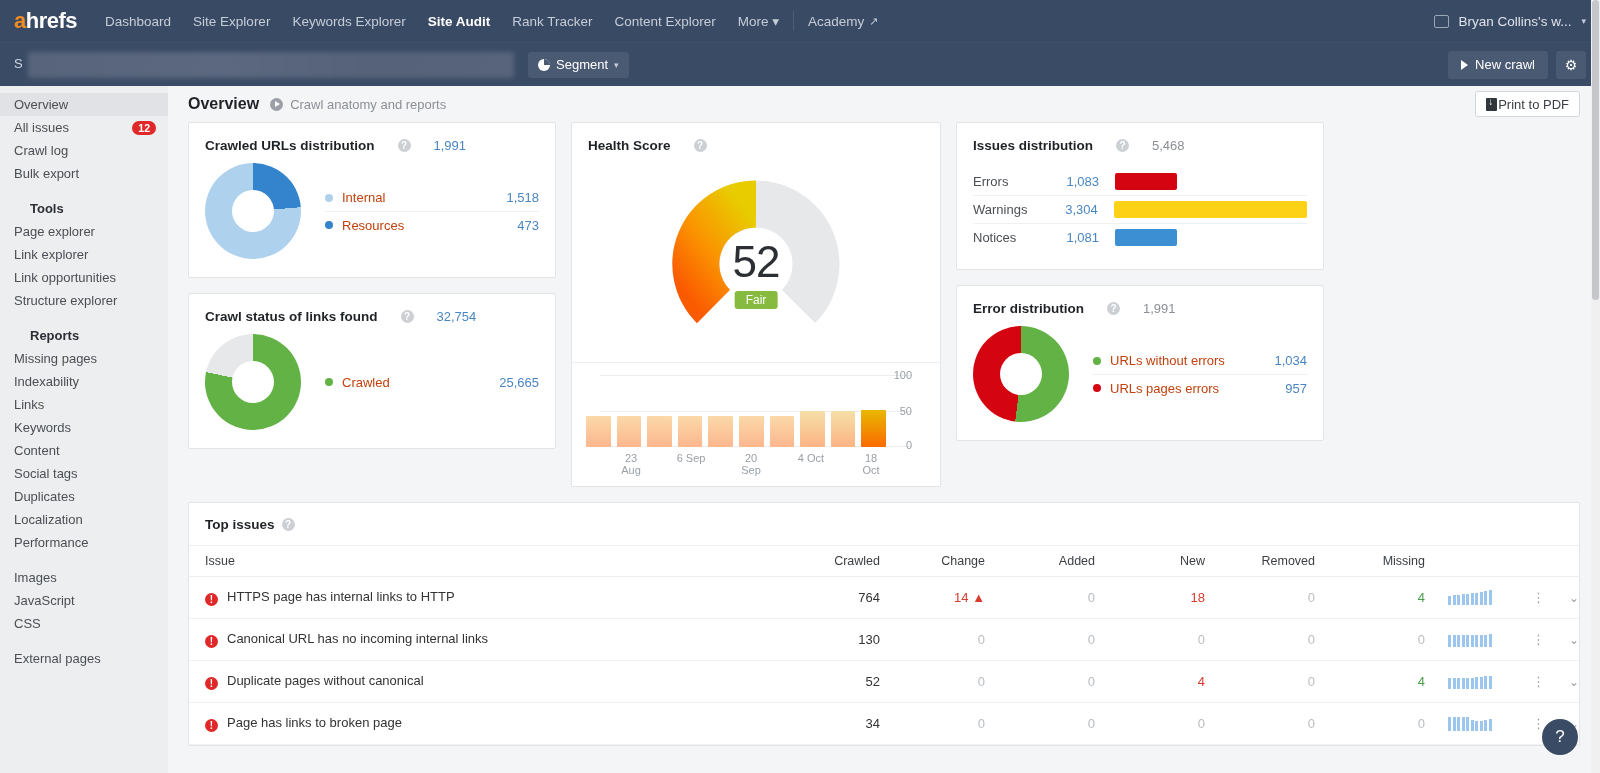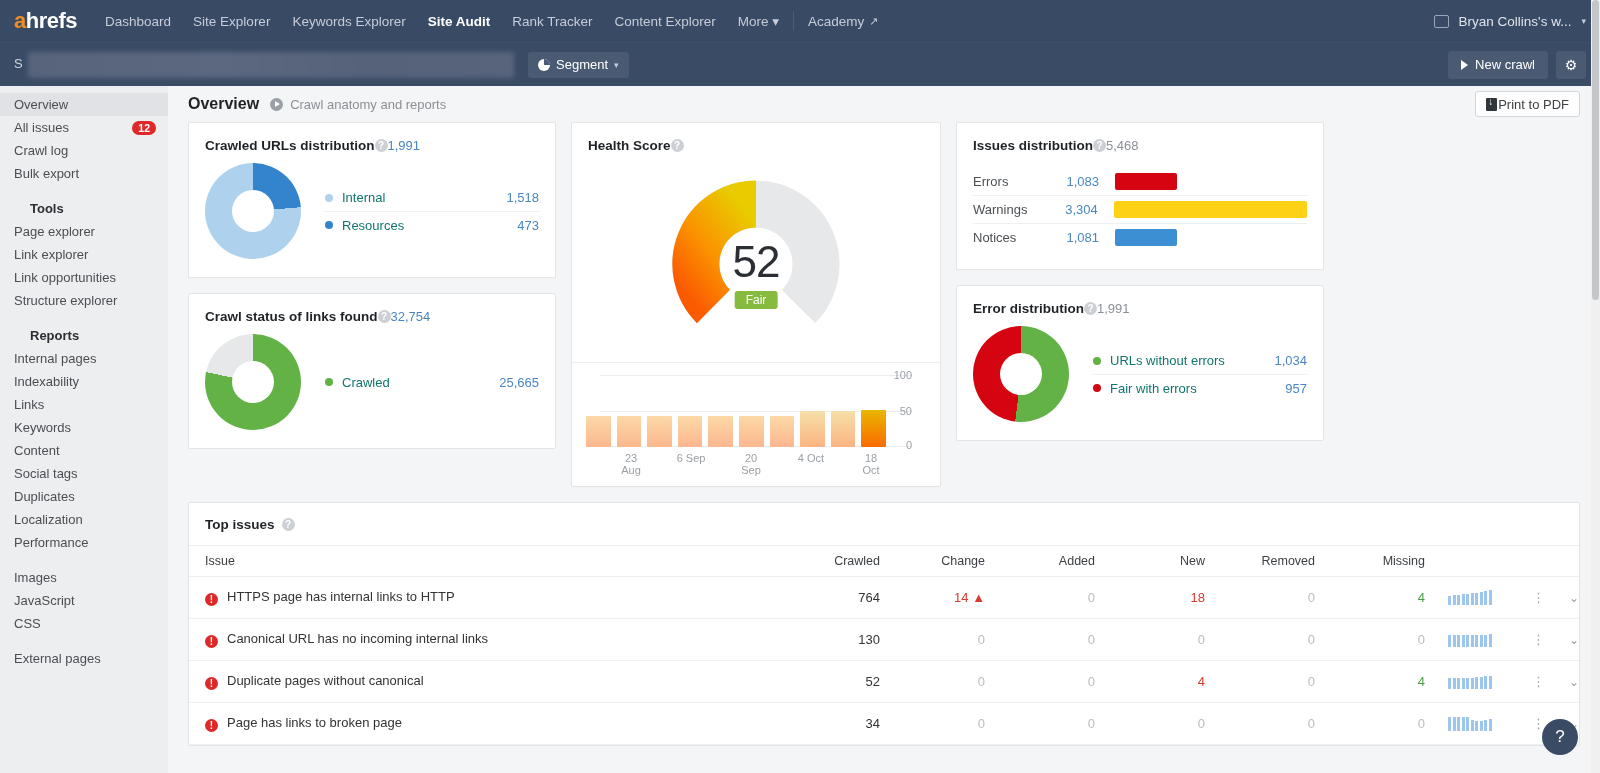--- a/index.html
+++ b/index.html
@@ -81,37 +81,37 @@
     position: absolute; right: 20px; height: 24px; background: #fff; border: 1px solid #d4d7da;
     border-radius: 3px; display: flex; align-items: center; gap: 1px; padding: 12px 10px;
     font-size: 13px; color: #3c4044; cursor: pointer;
   }
   .pdf-ic { width: 11px; height: 13px; background: #31363b; border-radius: 1px; position: relative; }
   .pdf-ic::after { content:"↓"; position:absolute; left:2px; top:-2px; color:#fff; font-size:10px; }
   
   .grid { display: flex; gap: 15px; padding: 0 20px; }
   .col { display: flex; flex-direction: column; gap: 15px; }
   .card { background: #fff; border: 1px solid #e2e4e6; border-radius: 2px; }
-  .card-h { display: flex; align-items: center; gap: 0; padding: 15px 16px 0 16px; }
+  .card-h { display: flex; align-items: center; gap: 23px; padding: 15px 16px 0 16px; }
   .card-t { font-size: 13.5px; font-weight: bold; color: #1f2328; }
   .qm {
     width: 13px; height: 13px; border-radius: 50%; background: #ccd0d4; color: #fff;
     font-size: 10px; display: flex; align-items: center; justify-content: center; font-weight: bold;
   }
   .card-n { font-size: 13px; color: #4a86c4; }
   .card-n.gray { color: #8b9097; }
   
   .donut-row { display: flex; align-items: center; padding: 10px 16px 18px 16px; }
   .donut { width: 96px; height: 96px; border-radius: 50%; position: relative; flex: 0 0 96px; }
   .donut::after { content:""; position:absolute; left:27px; top:27px; width:42px; height:42px; background:#fff; border-radius:50%; }
   .legend { flex: 1; margin-left: 24px; }
   .lg-row { display: flex; align-items: center; height: 27px; font-size: 13px; }
   .lg-row + .lg-row { border-top: 1px solid #eff0f1; }
   .dot { width: 8px; height: 8px; border-radius: 50%; margin-right: 9px; flex: 0 0 8px; }
-  .lg-lbl { color: #0f766e; flex: 1; }
+  .lg-lbl { color: #c2410c; flex: 1; }
   .lg-val { color: #4a86c4; }
   
   .gauge-wrap { position: relative; width: 100%; height: 185px; margin-top: 6px; }
   .gauge-svg { display: block; margin: 0 auto; }
   .gauge-num {
     position: absolute; left: 0; right: 0; top: 78px; text-align: center;
     font-size: 44px; color: #2b2f34; font-weight: 300; letter-spacing: -1px;
   }
   .fair {
     position: absolute; left: 50%; transform: translateX(-50%); top: 132px;
@@ -230,21 +230,21 @@
         <span>Link explorer</span>
       </div>
       <div class="side-item">
         <span>Link opportunities</span>
       </div>
       <div class="side-item">
         <span>Structure explorer</span>
       </div>
       <div class="side-head">Reports</div>
       <div class="side-item">
-        <span>Internal pages</span>
+        <span>Missing pages</span>
       </div>
       <div class="side-item">
         <span>Indexability</span>
       </div>
       <div class="side-item">
         <span>Links</span>
       </div>
       <div class="side-item">
         <span>Keywords</span>
       </div>
@@ -430,21 +430,21 @@
           <div class="donut-row">
             <div class="donut" style="background:conic-gradient(#62b245 0 187deg, #d40511 187deg 360deg)"></div>
             <div class="legend" id="lg-error">
                 <div class="lg-row">
                   <span class="dot" style="background:#62b245"></span>
                   <span class="lg-lbl">URLs without errors</span>
                   <span class="lg-val">1,034</span>
                 </div>
                 <div class="lg-row">
                   <span class="dot" style="background:#d40511"></span>
-                  <span class="lg-lbl">Fair with errors</span>
+                  <span class="lg-lbl">URLs pages errors</span>
                   <span class="lg-val">957</span>
                 </div>
               </div>
           </div>
         </div>
       </div>
     </div>
 
     <div class="tbl-card">
       <div class="tbl-h">

